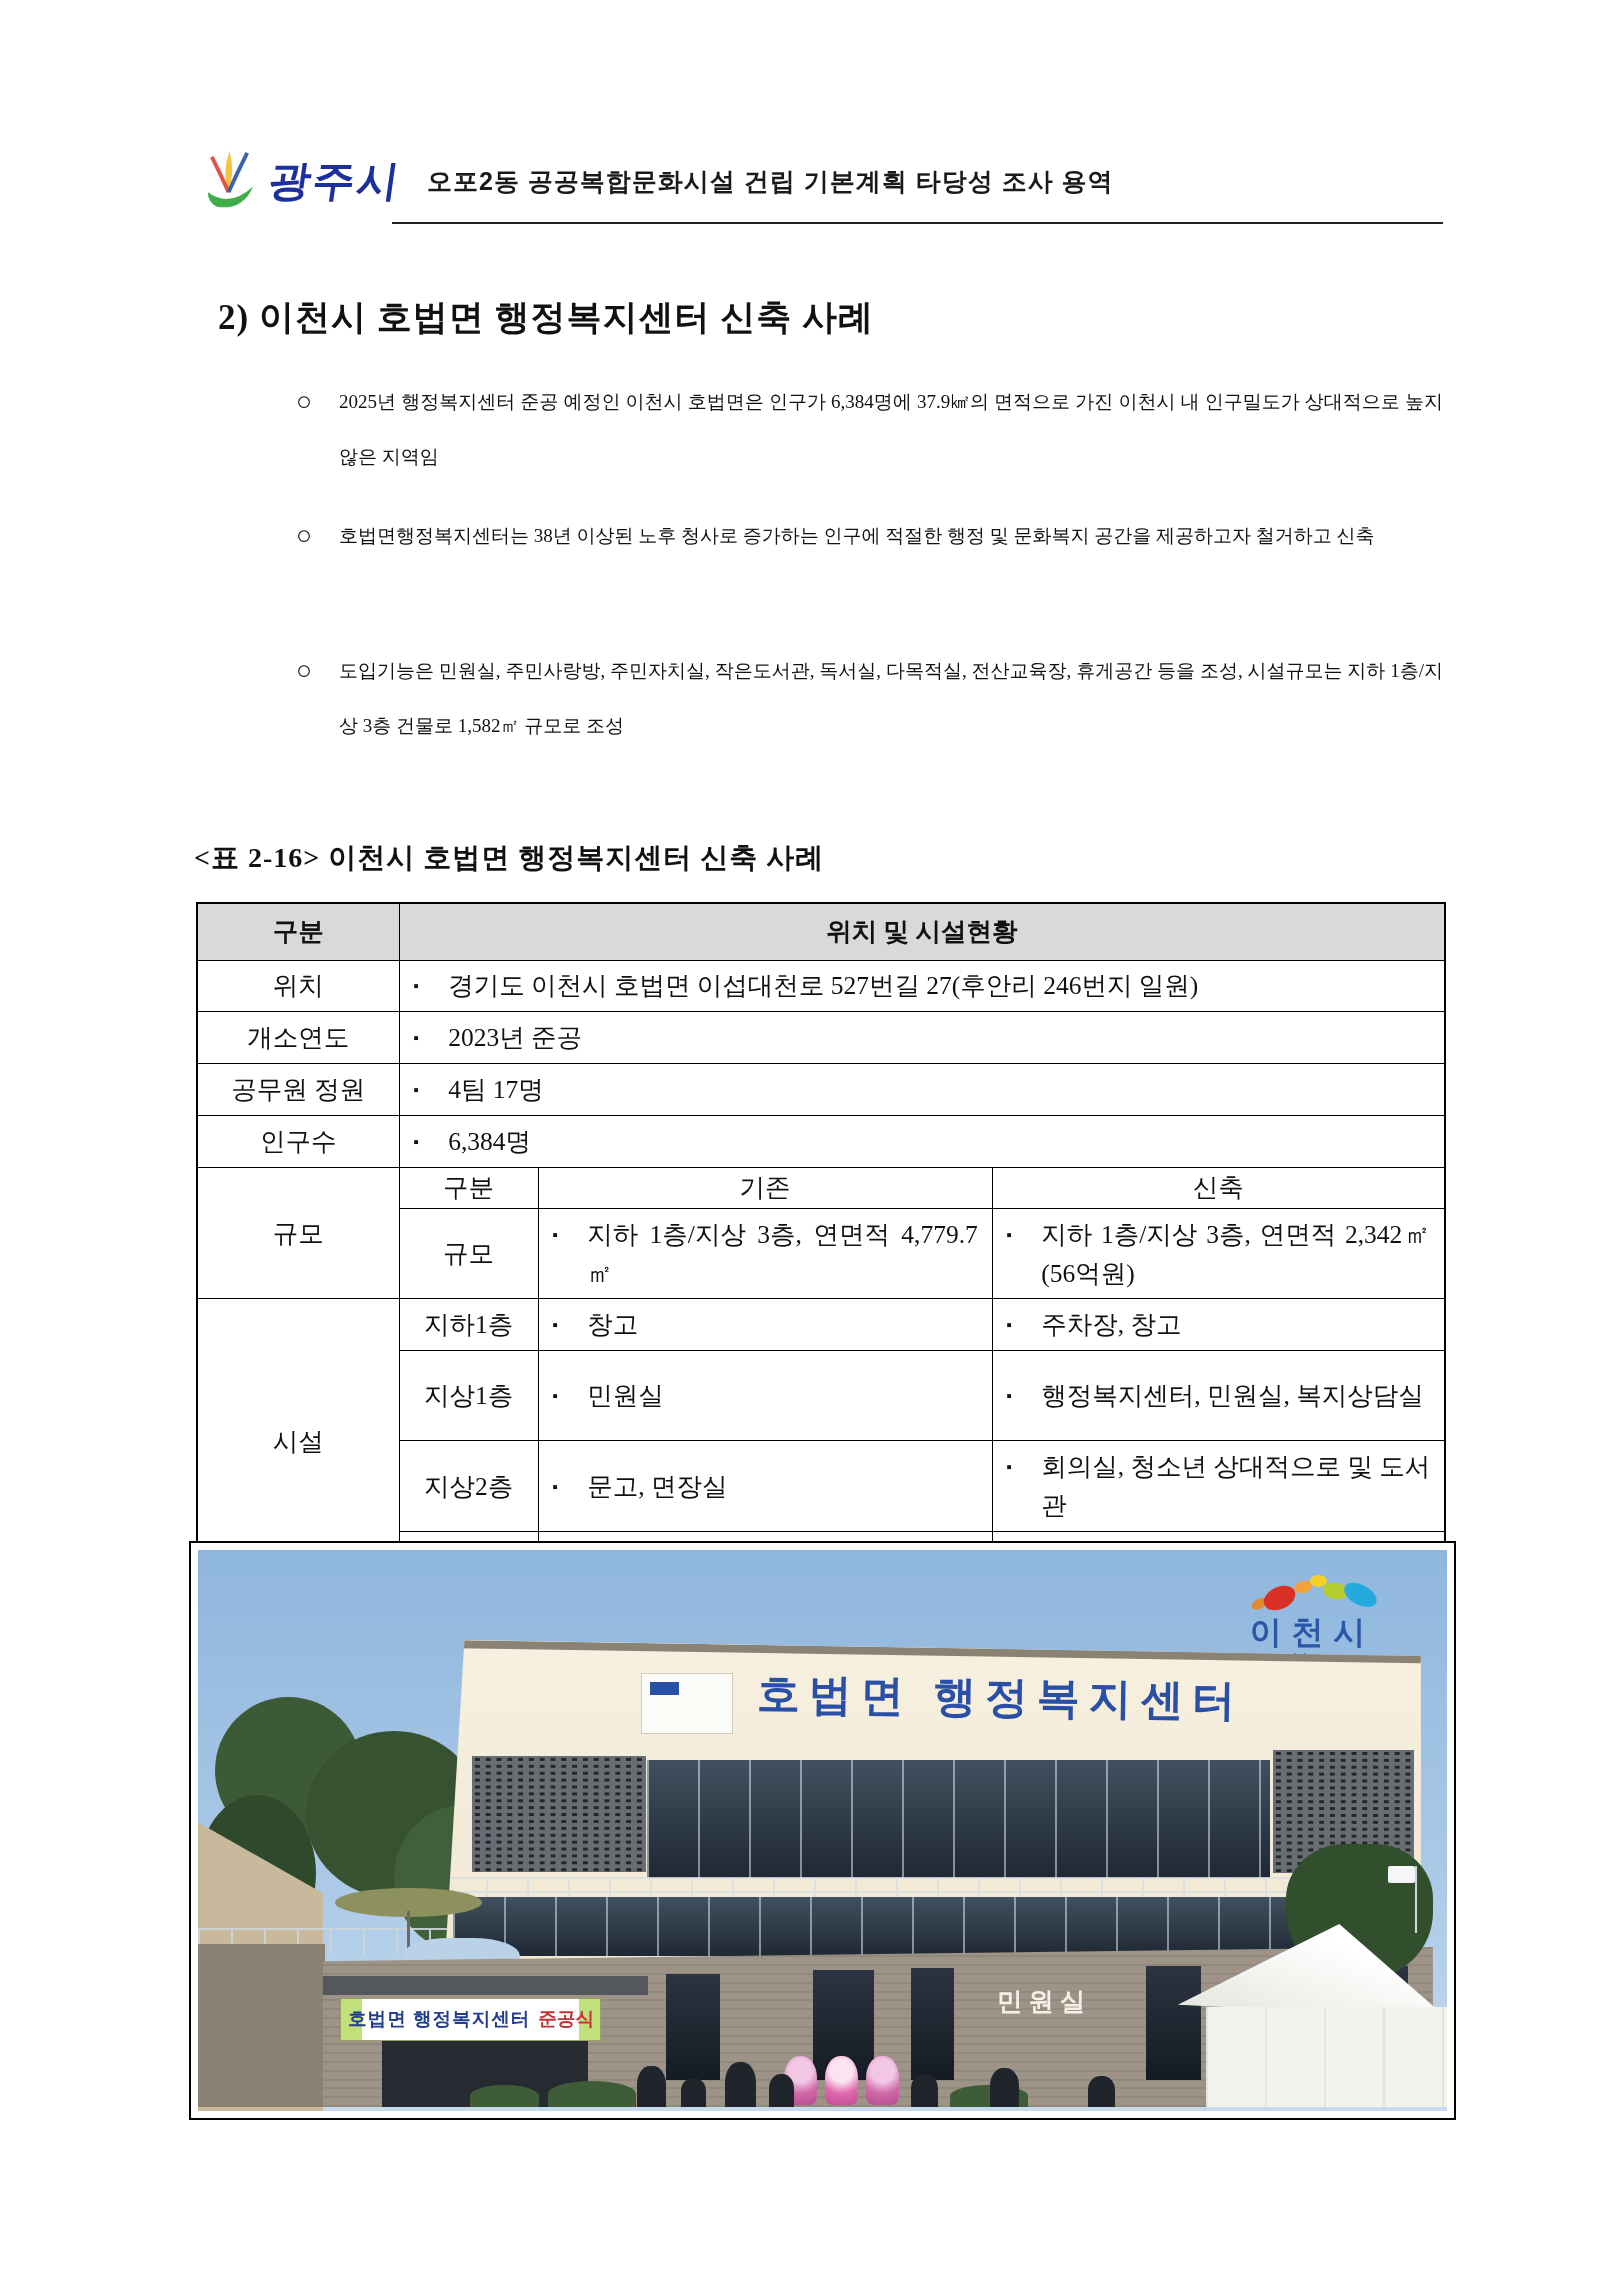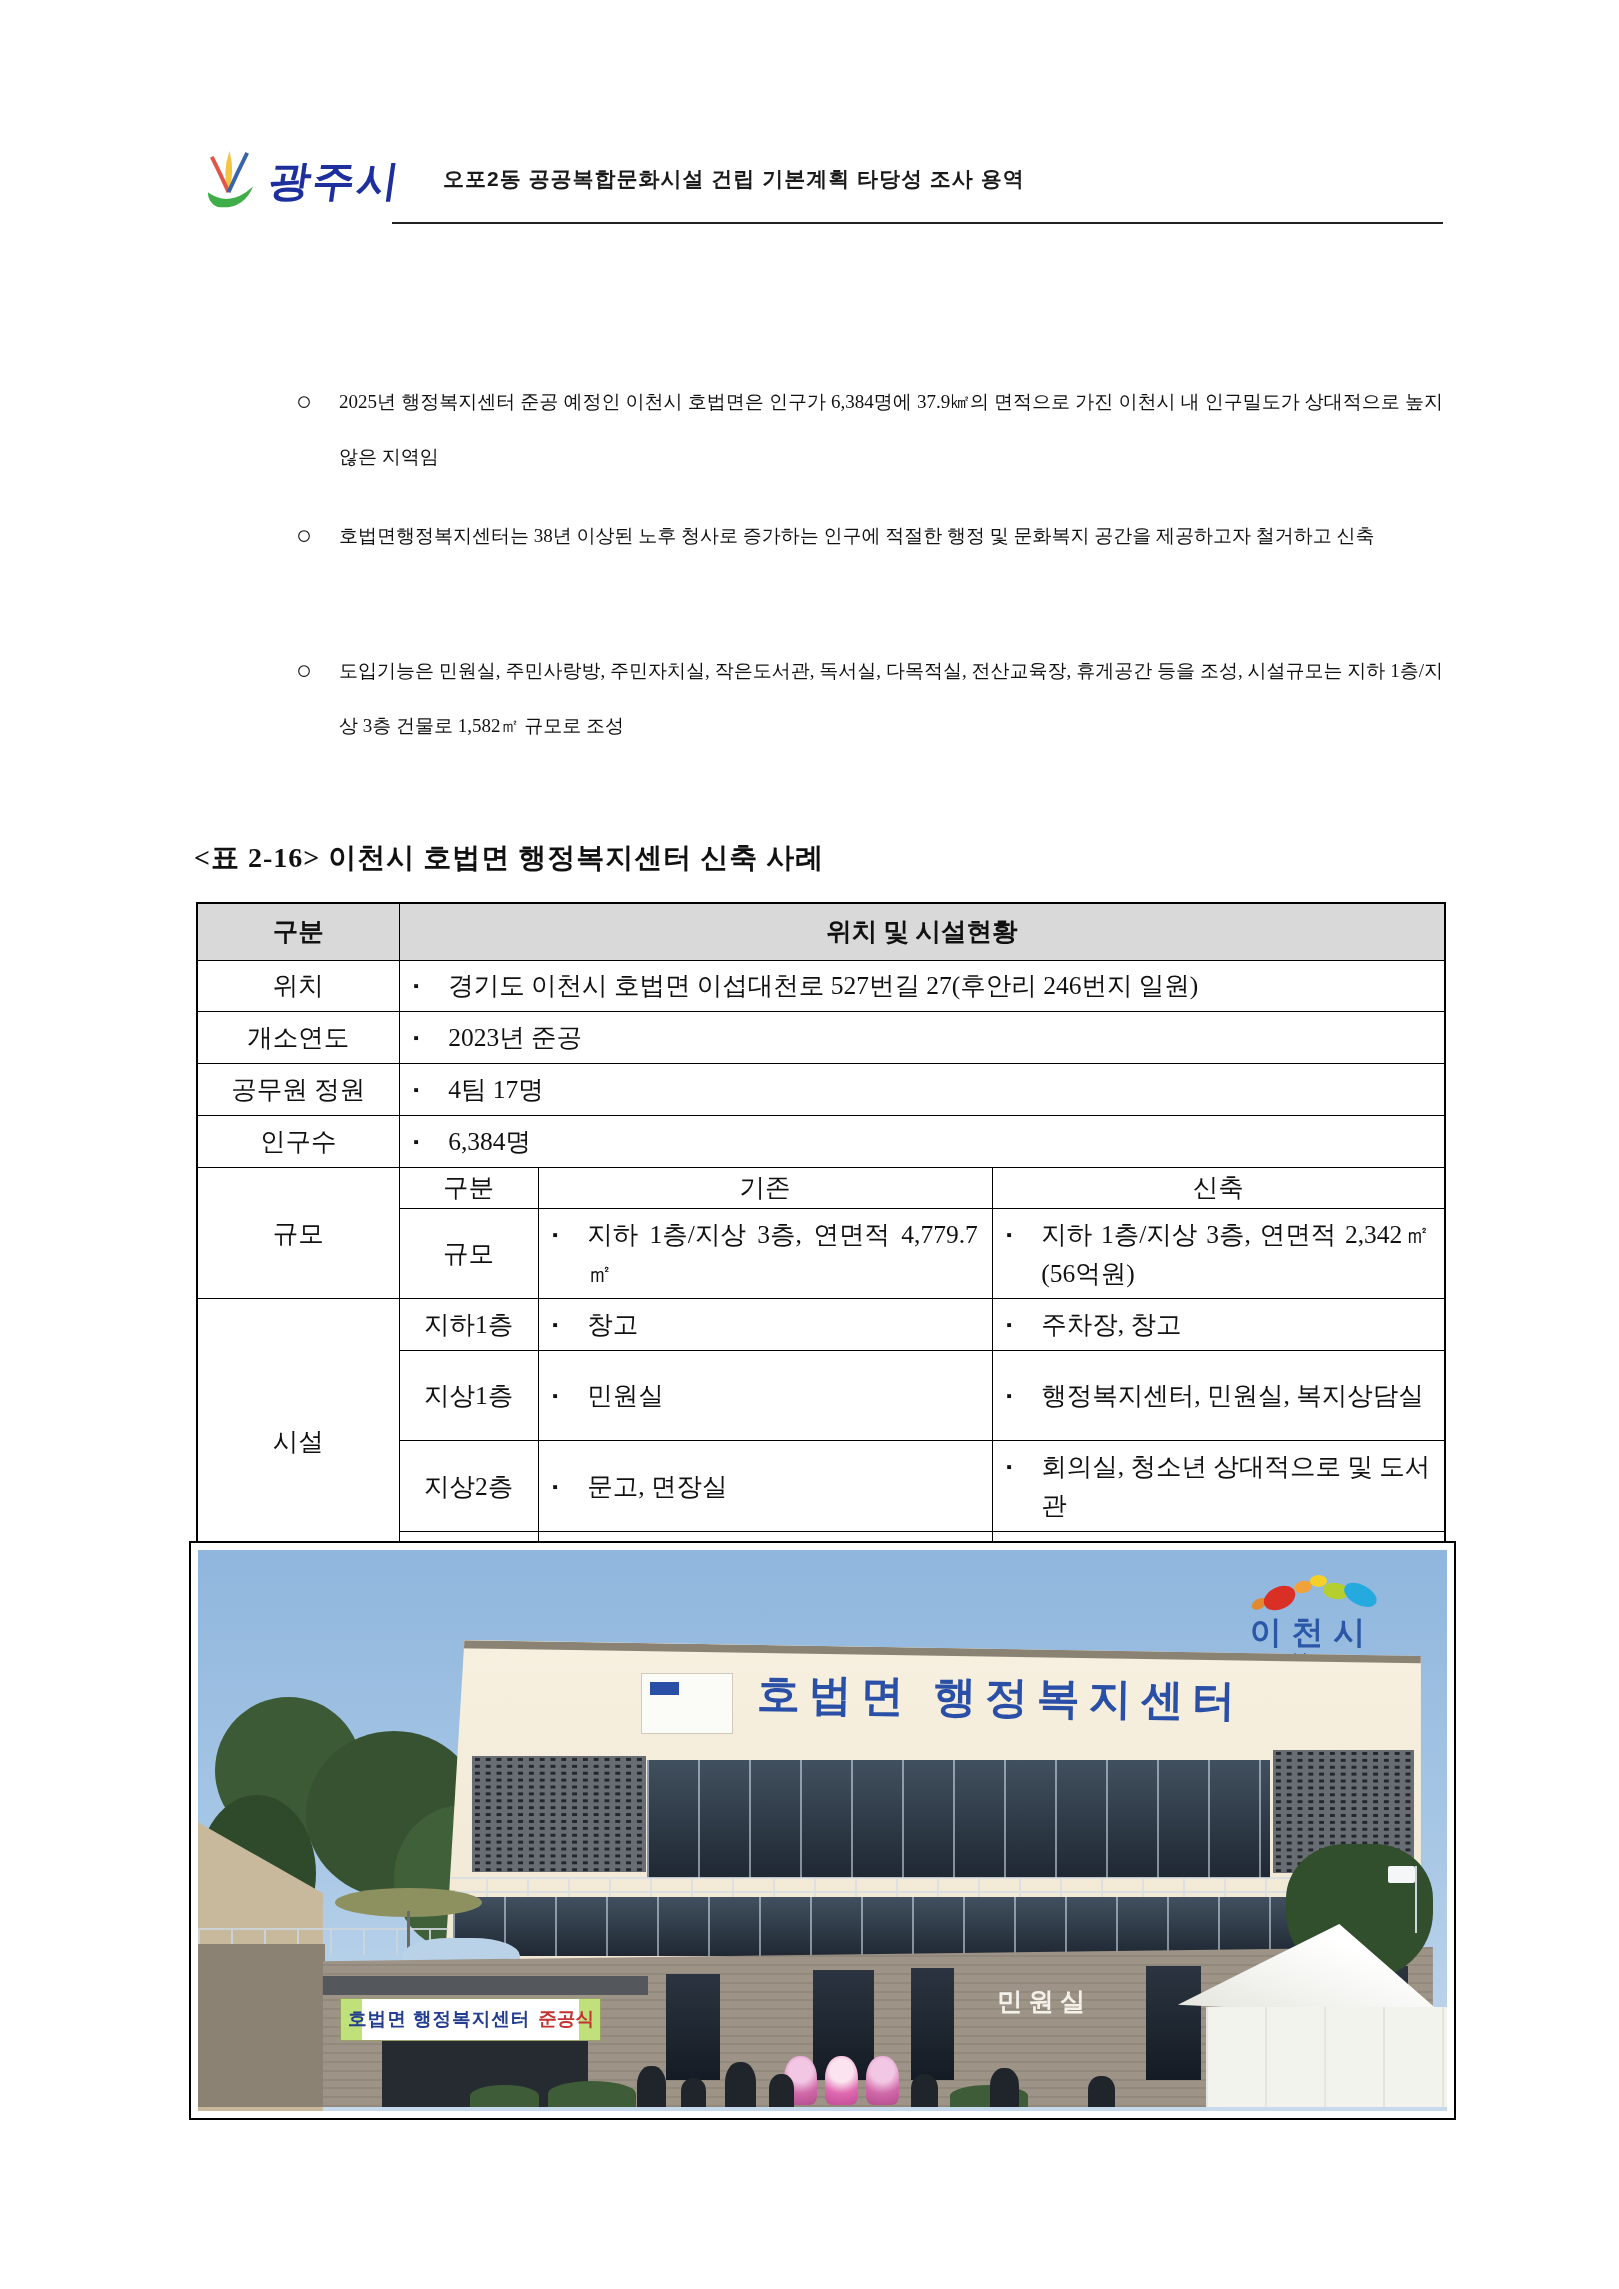--- a/index.html
+++ b/index.html
@@ -5,22 +5,22 @@
   html,body{margin:0;padding:0;background:#888;}
   .page{
     position:relative; width:1619px; height:2290px; background:#ffffff;
     font-family:"Liberation Serif", serif; color:#111; overflow:hidden;
     margin:0 auto;
   }
   
   .hdr-logo{position:absolute;left:200px;top:147px;width:59px;height:65px;}
   .hdr-gwangju{position:absolute;left:269px;top:153px;font-family:"Liberation Sans",sans-serif;
     font-size:42px;font-weight:800;color:#1c2f9c;transform:skewX(-8deg);letter-spacing:2px;}
-  .hdr-title{position:absolute;left:443px;top:165px;font-family:"Liberation Sans",sans-serif;
-    font-size:21px;font-weight:600;color:#1a1a1a;letter-spacing:1px;white-space:nowrap;text-align:right;}
+  .hdr-title{position:absolute;left:427px;top:165px;font-family:"Liberation Sans",sans-serif;
+    font-size:25px;font-weight:600;color:#1a1a1a;letter-spacing:1px;white-space:nowrap;text-align:right;}
   .hdr-rule{position:absolute;left:392px;top:222px;width:1051px;height:2px;background:#222;}
   
   .sec-head{position:absolute;left:218px;top:294px;font-size:35px;font-weight:700;letter-spacing:1px;}
   .bullet{position:absolute;left:296px;width:1147px;display:flex;}
   .b1{top:374px;} .b2{top:508px;} .b3{top:643px;}
   .bullet .mark{width:43px;flex:0 0 43px;font-size:26.5px;line-height:55px;}
   .bullet .btxt{flex:1;font-size:19px;line-height:55px;text-align:justify;}
   .tbl-caption{position:absolute;left:194px;top:839px;font-size:28px;font-weight:700;letter-spacing:1px;}
   
   .tbl{position:absolute;left:196px;top:902px;width:1248px;border-collapse:collapse;
@@ -119,20 +119,21 @@
   <svg class="hdr-logo" viewBox="0 0 60 66">
     <path d="M8,46 Q30,62 54,40 Q44,64 18,61 Q8,57 8,46 Z" fill="#3fae49"></path>
     <path d="M30,4 Q22,26 29,46 Q36,26 30,4 Z" fill="#f6c343"></path>
     <path d="M12,10 Q22,30 29,46" stroke="#e05548" stroke-width="4" fill="none"></path>
     <path d="M48,6 Q38,26 29,46" stroke="#3a63ad" stroke-width="4" fill="none"></path>
   </svg>
   <div class="hdr-gwangju">광주시</div>
   <div class="hdr-title">오포2동 공공복합문화시설 건립 기본계획 타당성 조사 용역</div>
   <div class="hdr-rule"></div>
 
+  <div class="sec-head">2) 이천시 호법면 행정복지센터 신축 사례</div>
 
   <div class="bullet b1">
     <span class="mark">○</span>
     <span class="btxt">2025년 행정복지센터 준공 예정인 이천시 호법면은 인구가 6,384명에 37.9㎢의 면적으로 가진 이천시 내 인구밀도가 상대적으로 높지 않은 지역임</span>
   </div>
   <div class="bullet b2">
     <span class="mark">○</span>
     <span class="btxt">호법면행정복지센터는 38년 이상된 노후 청사로 증가하는 인구에 적절한 행정 및 문화복지 공간을 제공하고자 철거하고 신축</span>
   </div>
   <div class="bullet b3">

